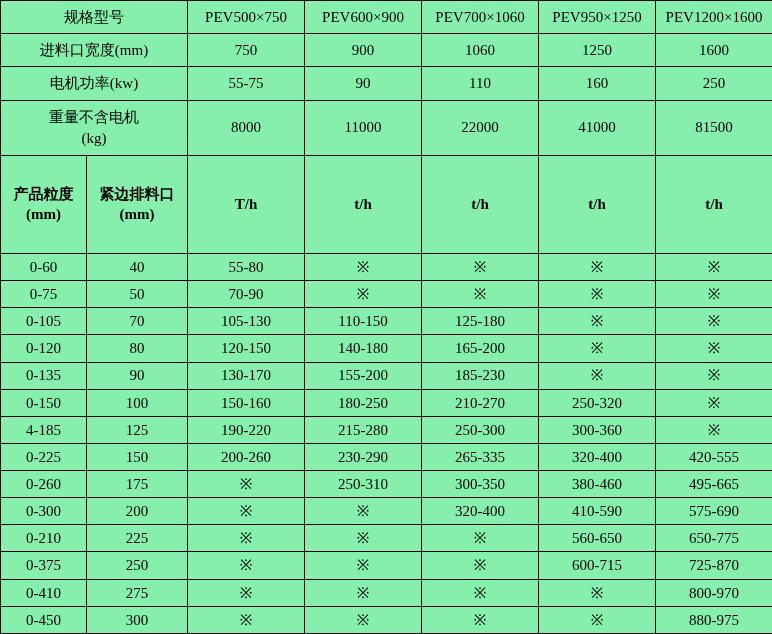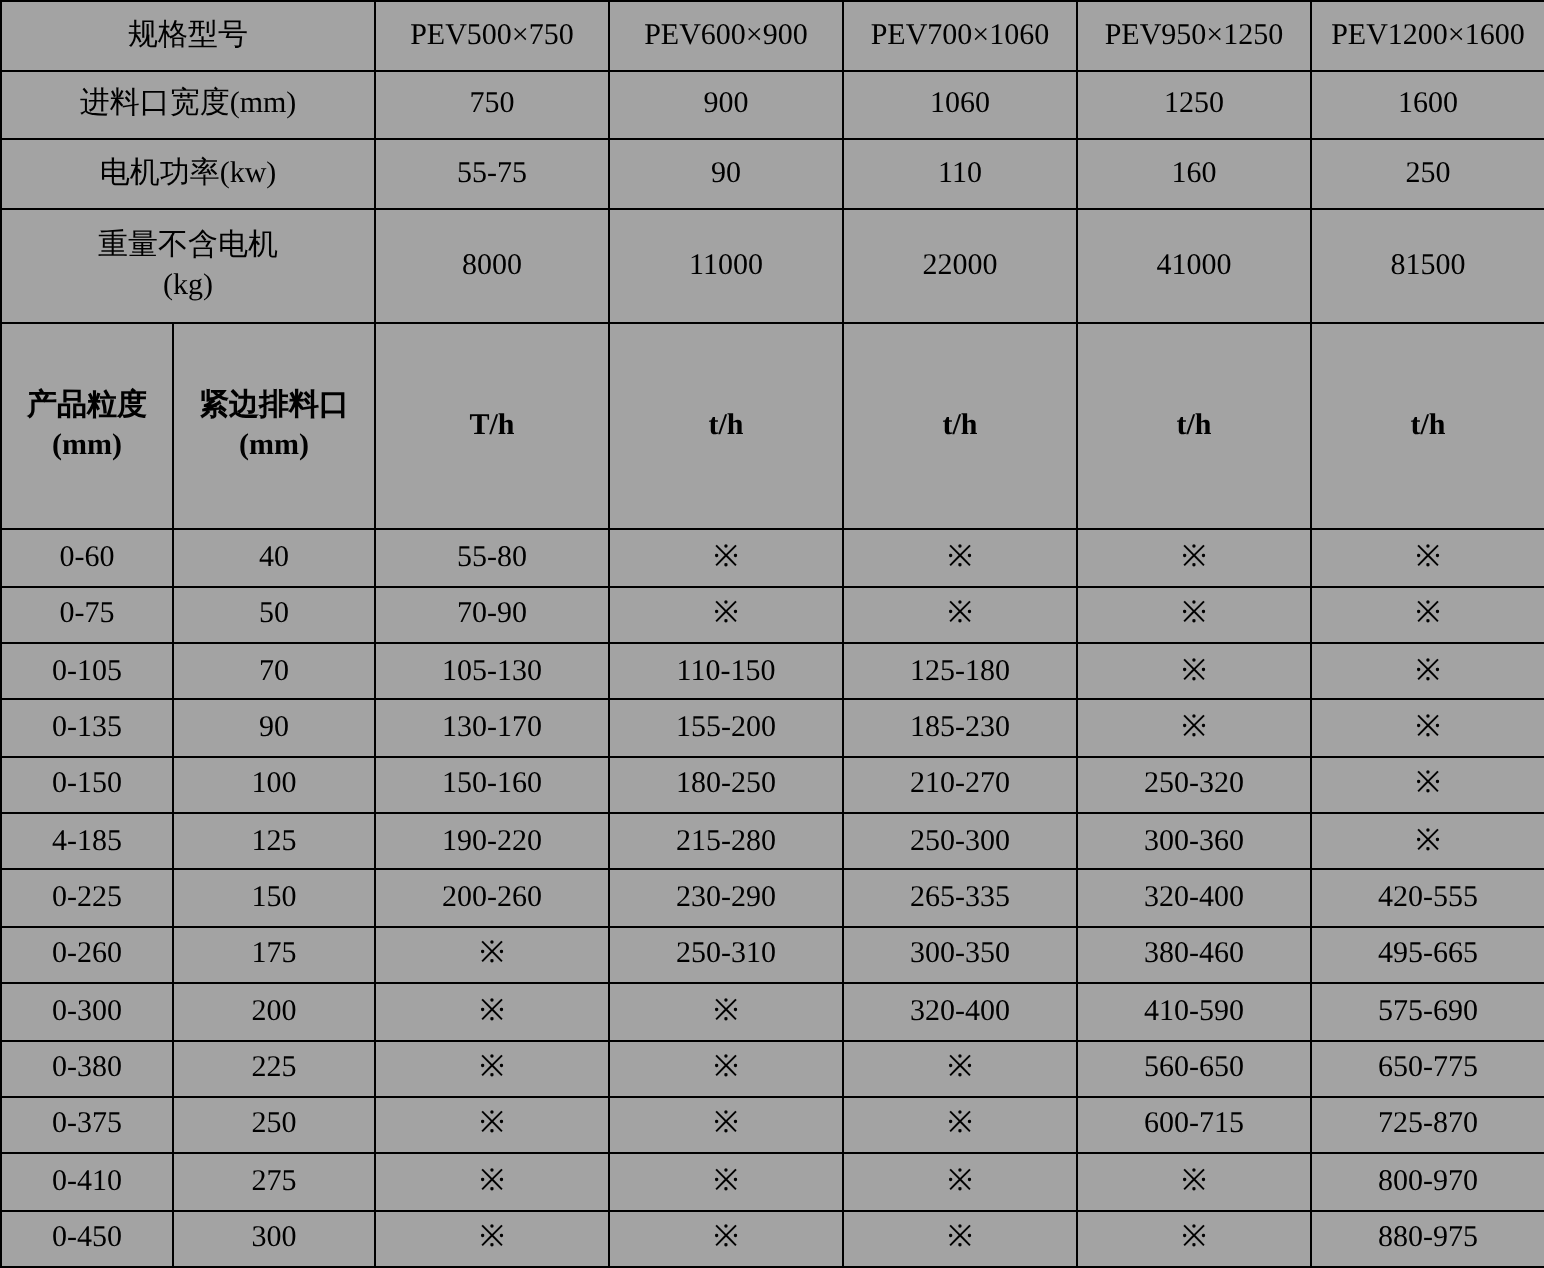--- a/index.html
+++ b/index.html
@@ -8,21 +8,21 @@
     background: #ffffff;
   }
   table.spec-table {
     border-collapse: collapse;
     table-layout: fixed;
     width: 772px;
     height: 634px;
     font-family: "Liberation Serif", "DejaVu Serif", serif;
     font-size: 15px;
     color: #000000;
-    background: #a3a3a3;
+    background: #86efac;
   }
   table.spec-table td {
     border: 1px solid #000000;
     text-align: center;
     vertical-align: middle;
     padding: 0 2px;
     white-space: pre-line;
     line-height: 1.35;
     overflow: hidden;
   }
@@ -112,20 +112,29 @@
       <tr>
         <td>0-105</td>
         <td>70</td>
         <td>105-130</td>
         <td>110-150</td>
         <td>125-180</td>
         <td>※</td>
         <td>※</td>
       </tr>
       <tr>
+        <td>0-120</td>
+        <td>80</td>
+        <td>120-150</td>
+        <td>140-180</td>
+        <td>165-200</td>
+        <td>※</td>
+        <td>※</td>
+      </tr>
+      <tr>
         <td>0-135</td>
         <td>90</td>
         <td>130-170</td>
         <td>155-200</td>
         <td>185-230</td>
         <td>※</td>
         <td>※</td>
       </tr>
       <tr>
         <td>0-150</td>
@@ -166,21 +175,21 @@
       <tr>
         <td>0-300</td>
         <td>200</td>
         <td>※</td>
         <td>※</td>
         <td>320-400</td>
         <td>410-590</td>
         <td>575-690</td>
       </tr>
       <tr>
-        <td>0-380</td>
+        <td>0-210</td>
         <td>225</td>
         <td>※</td>
         <td>※</td>
         <td>※</td>
         <td>560-650</td>
         <td>650-775</td>
       </tr>
       <tr>
         <td>0-375</td>
         <td>250</td>

